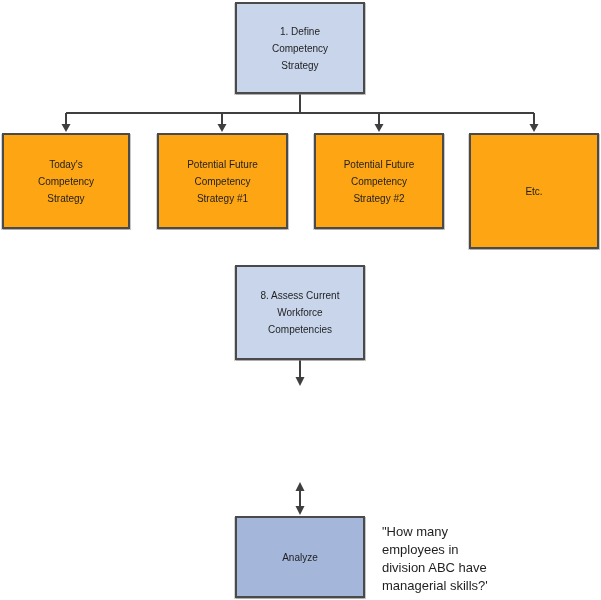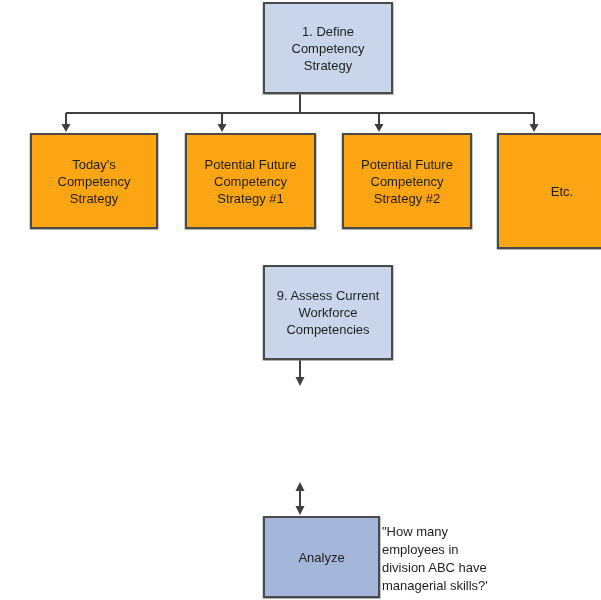--- a/index.html
+++ b/index.html
@@ -33,43 +33,42 @@
     stroke: none;
   }
   .node {
     position: absolute;
     box-sizing: border-box;
     border: 2px solid var(--border, #4a4a4a);
     display: flex;
     align-items: center;
     justify-content: center;
     text-align: center;
-    font-size: 13px;
+    font-size: 10px;
     line-height: 17px;
     color: var(--text, #1f1f1f);
     box-shadow: 1px 1px 0 rgba(128,128,128,0.45), -1px 1px 0 rgba(128,128,128,0.35);
-    margin-left: 28px;
   }
   .node .label {
     white-space: pre-line;
     padding: 2px 4px;
   }
   .step    { background: var(--step-fill, #c8d5eb); }
   .orange  { background: var(--strategy-fill, #fda513); }
   .analyze { background: var(--analyze-fill, #a4b6d9); }
 
   
   #n-step1     { left: 235px; top: 2px;   width: 130px; height: 92px; }
   #n-strat0    { left: 2px;   top: 133px; width: 128px; height: 96px; }
   #n-strat1    { left: 157px; top: 133px; width: 131px; height: 96px; }
   #n-strat2    { left: 314px; top: 133px; width: 130px; height: 96px; }
   #n-strat3    { left: 469px; top: 133px; width: 130px; height: 116px; }
   #n-step2     { left: 235px; top: 265px; width: 130px; height: 95px; }
   #n-inventory { left: 235px; top: 387px; width: 130px; height: 94px; }
-  #n-analyze   { left: 235px; top: 516px; width: 117px; height: 82px; }
+  #n-analyze   { left: 235px; top: 516px; width: 130px; height: 82px; }
 
   .annotation {
     position: absolute;
     left: 382px;
     top: 523px;
     width: 215px;
     font-size: 13px;
     line-height: 18px;
     color: var(--text, #1f1f1f);
     white-space: pre-line;
@@ -126,21 +125,21 @@
   <div id="n-strat2" class="node orange">
     <span class="label">Potential Future
 Competency
 Strategy #2</span>
   </div>
   <div id="n-strat3" class="node orange">
     <span class="label">Etc.</span>
   </div>
 
   <div id="n-step2" class="node step">
-    <span class="label">9. Assess Current
+    <span class="label">8. Assess Current
 Workforce
 Competencies</span>
   </div>
 
 
   <div id="n-analyze" class="node analyze">
     <span class="label">Analyze</span>
   </div>
 
   <div class="annotation">"How many

